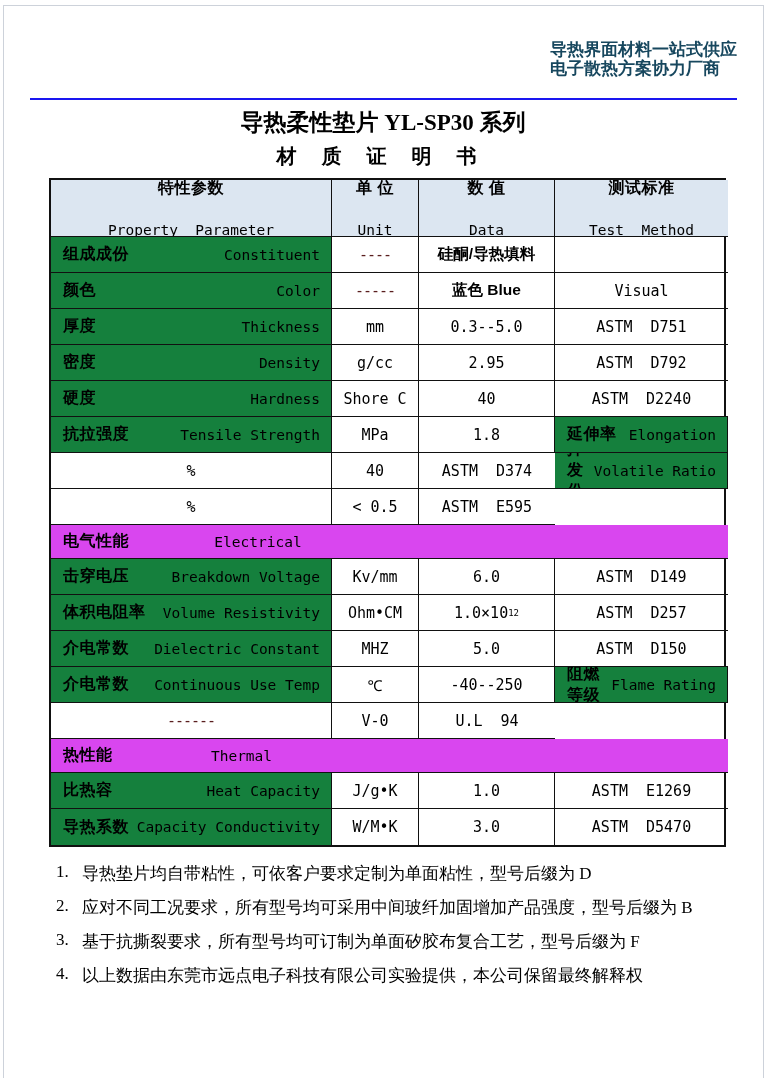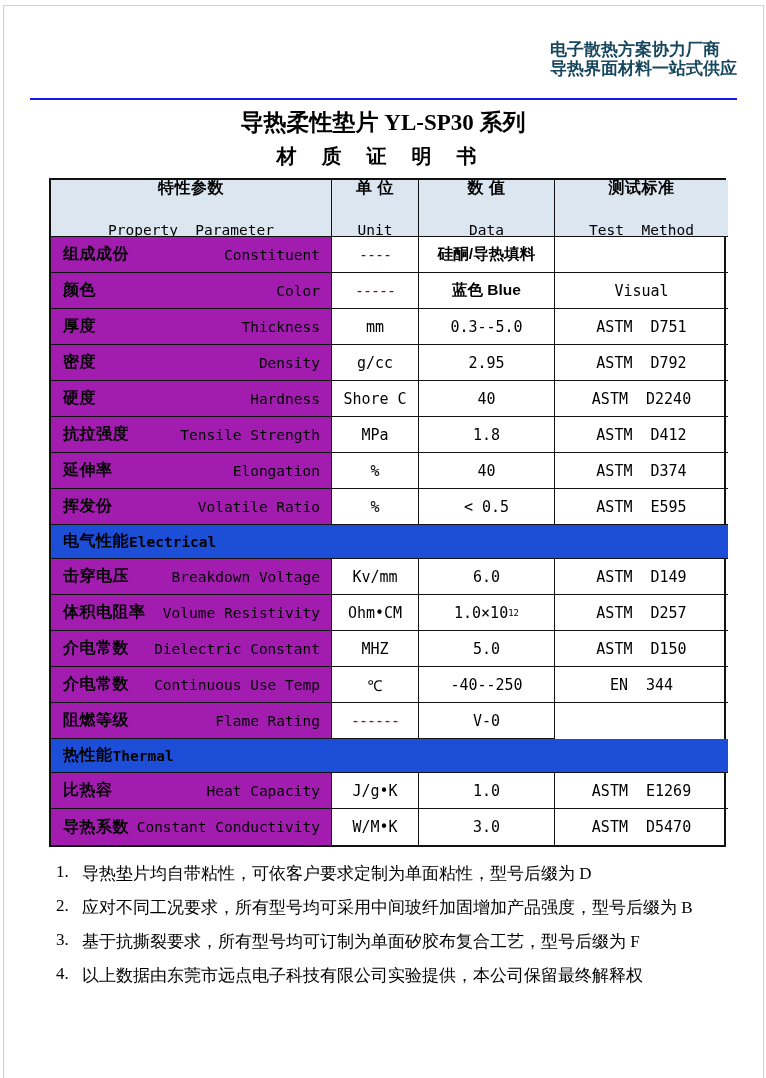--- a/index.html
+++ b/index.html
@@ -33,44 +33,44 @@
   .cell.last { border-right:none; }
   .cell.brow { border-bottom:none; }
 
   .head { height:57px; background:#dce6f1; flex-direction:column; justify-content:center; gap:4px; }
   .head .zh { font-size:16px; font-weight:600; white-space:pre; }
   .head .en { white-space:pre;margin-top:19px; }
 
   .zh { font-size:16px; font-weight:600; letter-spacing:0.5px; }
   .en { font-family:"DejaVu Sans Mono", monospace; font-size:14.5px; white-space:pre; }
 
-  .param { height:36px; background:#a21caf; justify-content:space-between;
+  .param { height:36px; background:#15803d; justify-content:space-between;
            padding:0 11px 0 12px; }
-  .section { height:34px; background:#1d4ed8; grid-column:1 / -1;
+  .section { height:34px; background:#d946ef; grid-column:1 / -1;
              justify-content:flex-start; padding:0 0 0 12px; }
-  .section .en { width:258px; text-align:left; display:inline-block;font-weight:bold; }
+  .section .en { width:258px; text-align:center; display:inline-block; }
   .unit, .val, .method { height:36px; font-family:"DejaVu Sans Mono", monospace;
                          font-size:15px; white-space:pre; }
   .unit.dash { color:#5a1f1f; letter-spacing:-1px; }
   .val sup { font-size:9px; line-height:0; vertical-align:super; }
 
   
   .notes { position:absolute; top:862px; left:56px; width:660px; list-style:none;
            font-family:"Liberation Serif", serif; font-size:17px; }
   .notes li { margin-bottom:11px; display:flex; }
   .notes .num { width:26px; flex:0 0 26px; }
 </style>
 </head>
 <body>
 
 <div class="window-edge"></div>
 
 <div class="brand">
+  <div>导热界面材料一站式供应</div>
   <div>电子散热方案协力厂商</div>
-  <div>导热界面材料一站式供应</div>
 </div>
 
 <div class="rule"></div>
 
 <div class="title1">导热柔性垫片 YL-SP30 系列</div>
 <div class="title2">材 质 证 明 书</div>
 
 <div class="spec-table" id="spec-table">
     <div class="cell head">
       <span class="zh">特性参数</span>
@@ -122,21 +122,20 @@
     </div>
     <div class="cell unit">Shore C</div>
     <div class="cell val">40</div>
     <div class="cell method last">ASTM  D2240</div>
     <div class="cell param">
       <span class="zh">抗拉强度</span>
       <span class="en">Tensile Strength</span>
     </div>
     <div class="cell unit">MPa</div>
     <div class="cell val">1.8</div>
-    <div class="cell method last">ASTM  D412</div>
     <div class="cell param">
       <span class="zh">延伸率</span>
       <span class="en">Elongation</span>
     </div>
     <div class="cell unit">%</div>
     <div class="cell val">40</div>
     <div class="cell method last">ASTM  D374</div>
     <div class="cell param">
       <span class="zh">挥发份</span>
       <span class="en">Volatile Ratio</span>
@@ -168,41 +167,41 @@
     </div>
     <div class="cell unit">MHZ</div>
     <div class="cell val">5.0</div>
     <div class="cell method last">ASTM  D150</div>
     <div class="cell param">
       <span class="zh">介电常数</span>
       <span class="en">Continuous Use Temp</span>
     </div>
     <div class="cell unit">℃</div>
     <div class="cell val">-40--250</div>
-    <div class="cell method last">EN  344</div>
     <div class="cell param">
       <span class="zh">阻燃等级</span>
       <span class="en">Flame Rating</span>
     </div>
     <div class="cell unit dash">------</div>
     <div class="cell val">V-0</div>
+    <div class="cell method last">U.L  94</div>
     <div class="cell section last">
       <span class="zh">热性能</span>
       <span class="en">Thermal</span>
     </div>
     <div class="cell param">
       <span class="zh">比热容</span>
       <span class="en">Heat Capacity</span>
     </div>
     <div class="cell unit">J/g•K</div>
     <div class="cell val">1.0</div>
     <div class="cell method last">ASTM  E1269</div>
     <div class="cell param brow">
       <span class="zh">导热系数</span>
-      <span class="en">Constant Conductivity</span>
+      <span class="en">Capacity Conductivity</span>
     </div>
     <div class="cell unit brow">W/M•K</div>
     <div class="cell val brow">3.0</div>
     <div class="cell method last brow">ASTM  D5470</div>
   </div>
 
 <ul class="notes" id="notes">
     <li>
       <span class="num">1.</span>
       <span class="txt">导热垫片均自带粘性，可依客户要求定制为单面粘性，型号后缀为 D</span>

